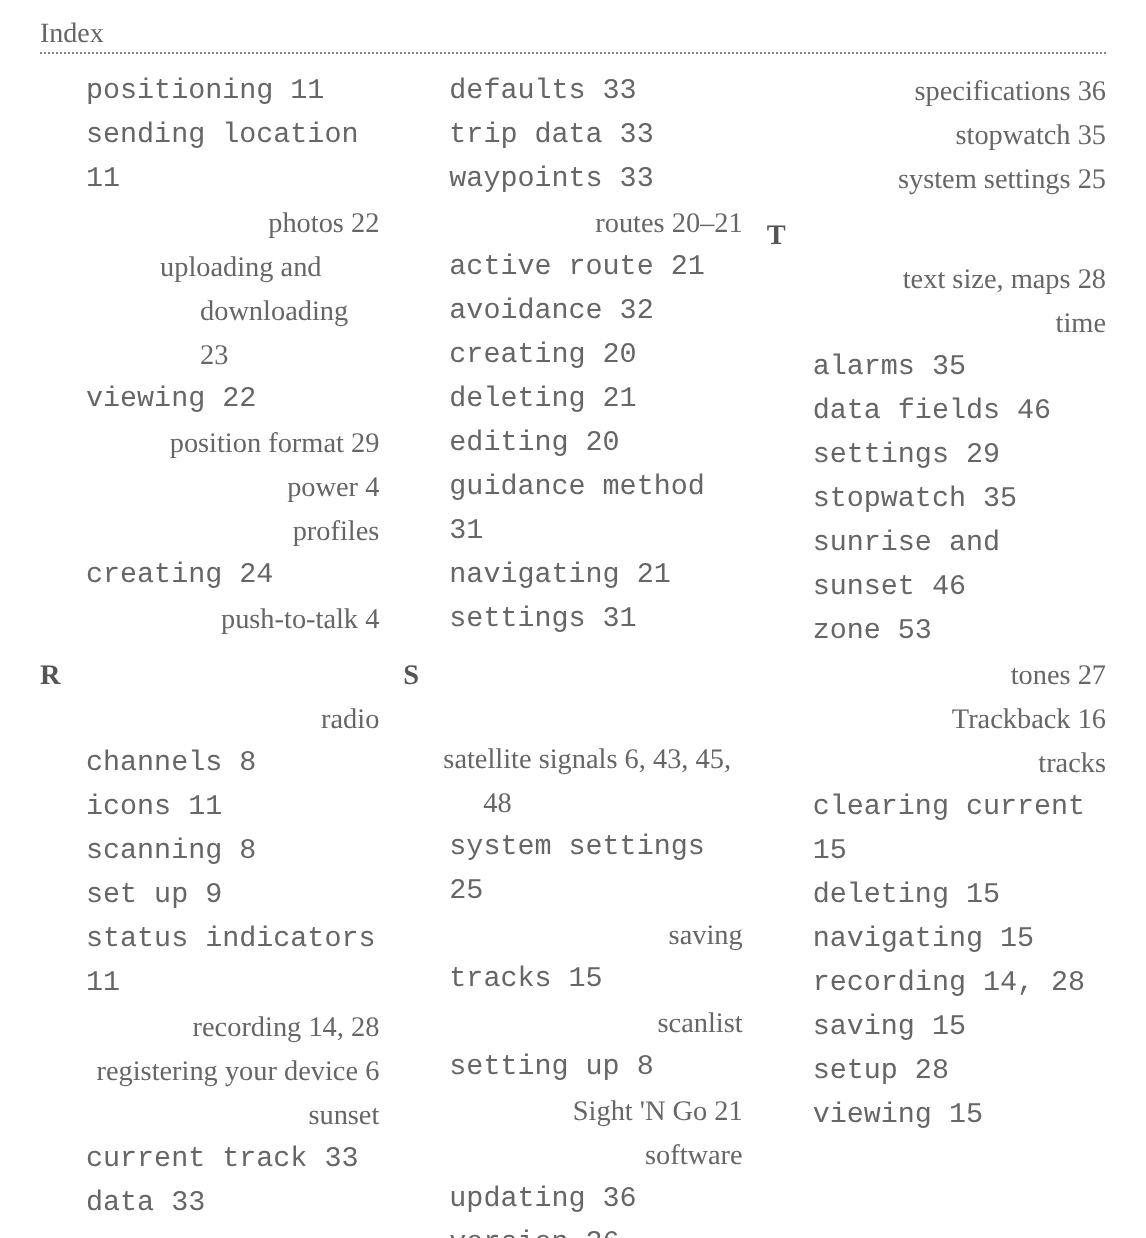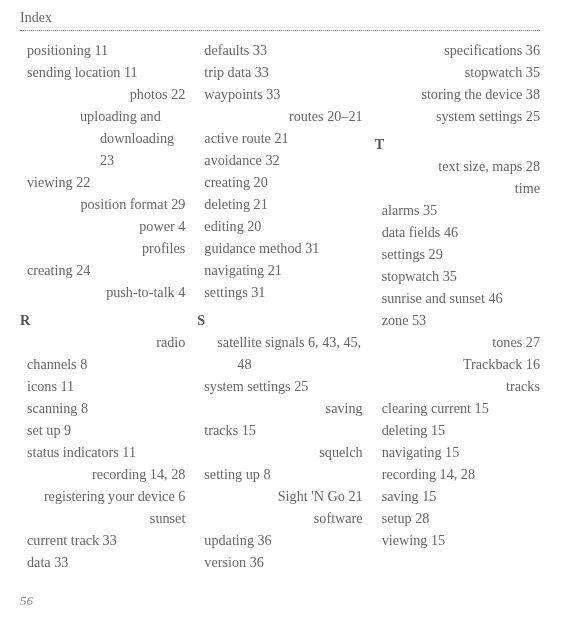--- a/index.html
+++ b/index.html
@@ -7,21 +7,21 @@
     padding: 0;
     font-family: Georgia, 'Times New Roman', serif;
     width: 573px;
     height: 619px;
     background: #fff;
     color: #555;
     box-sizing: border-box;
     position: relative;
   }
   .page {
-    padding: 10px 33px 10px 20px;
+    padding: 10px 20px 10px 20px;
     display: flex;
     flex-direction: column;
     height: 100%;
     box-sizing: border-box;
   }
   .header-title {
     font-size: 14px;
     color: #666;
     margin-bottom: 0px;
   }
@@ -35,29 +35,29 @@
     flex: 1;
     gap: 12px;
   }
   .col {
     flex: 1;
     font-size: 14.2px;
     line-height: 1.55;
     color: #666;
   }
   .lvl0 { margin-left: 0; text-align: right; }
-  .lvl1 { margin-left: 7px; }
+  .lvl1 { margin-left: 23px; font-family: Liberation Mono, monospace; }
   .lvl2 { margin-left: 60px; text-indent: -20px; padding-left: 20px; box-sizing: border-box;}
   .section-letter {
     font-weight: bold;
     margin-top: 6px;
     margin-left:0;
     color:#555;
   }
-  .multi { margin-left: 20px; }
+  .multi { margin-left: 20px; margin-top: 20px; }
   .footer {
     display: flex;
     justify-content: space-between;
     align-items: flex-end;
     font-style: italic;
     color: #888;
     font-size: 13px;
     margin-top: 6px;
   }
   .page-num { font-style: italic; text-align: right; }
@@ -107,32 +107,31 @@
       <div class="lvl1">deleting  21</div>
       <div class="lvl1">editing  20</div>
       <div class="lvl1">guidance method  31</div>
       <div class="lvl1">navigating  21</div>
       <div class="lvl1">settings  31</div>
       <div class="section-letter">S</div>
       <div class="multi" style="text-indent:-20px;padding-left:20px;margin-left:20px;">satellite signals  6, 43, 45, 48</div>
       <div class="lvl1">system settings  25</div>
       <div class="lvl0">saving</div>
       <div class="lvl1">tracks  15</div>
-      <div class="lvl0">squelch</div>
+      <div class="lvl0">scanlist</div>
       <div class="lvl1">setting up  8</div>
       <div class="lvl0">Sight 'N Go  21</div>
       <div class="lvl0">software</div>
       <div class="lvl1">updating  36</div>
       <div class="lvl1">version  36</div>
     </div>
 
     <div class="col">
       <div class="lvl0">specifications  36</div>
       <div class="lvl0">stopwatch  35</div>
-      <div class="lvl0">storing the device  38</div>
       <div class="lvl0">system settings  25</div>
       <div class="section-letter">T</div>
       <div class="lvl0">text size, maps  28</div>
       <div class="lvl0">time</div>
       <div class="lvl1">alarms  35</div>
       <div class="lvl1">data fields  46</div>
       <div class="lvl1">settings  29</div>
       <div class="lvl1">stopwatch  35</div>
       <div class="lvl1">sunrise and sunset  46</div>
       <div class="lvl1">zone  53</div>

